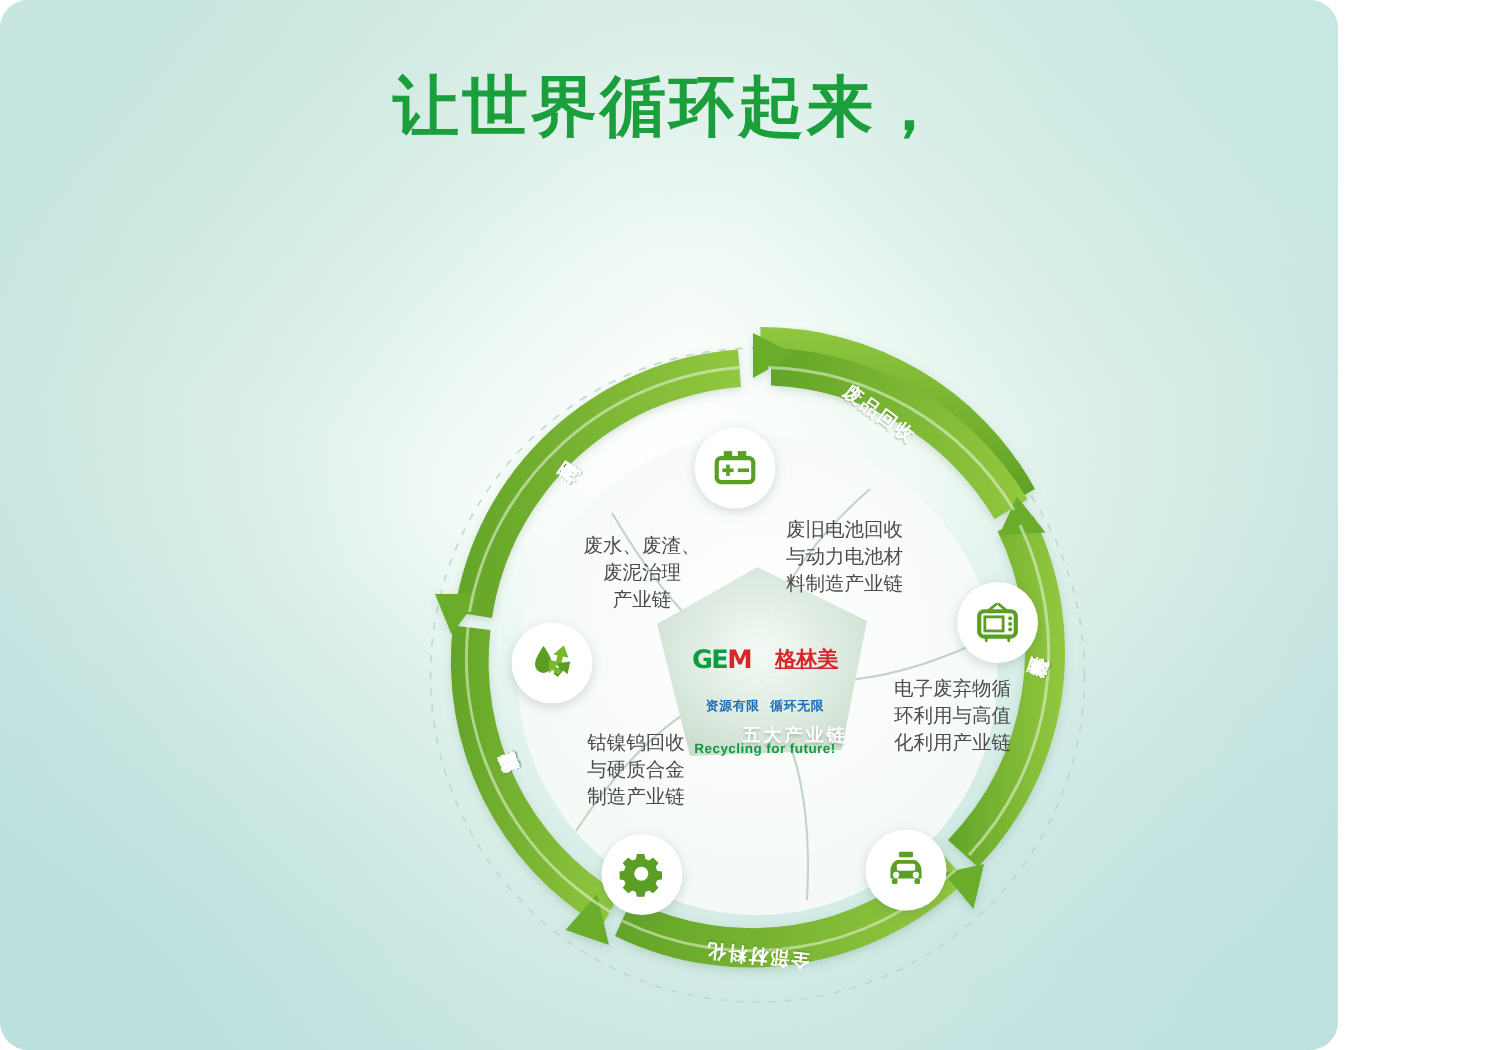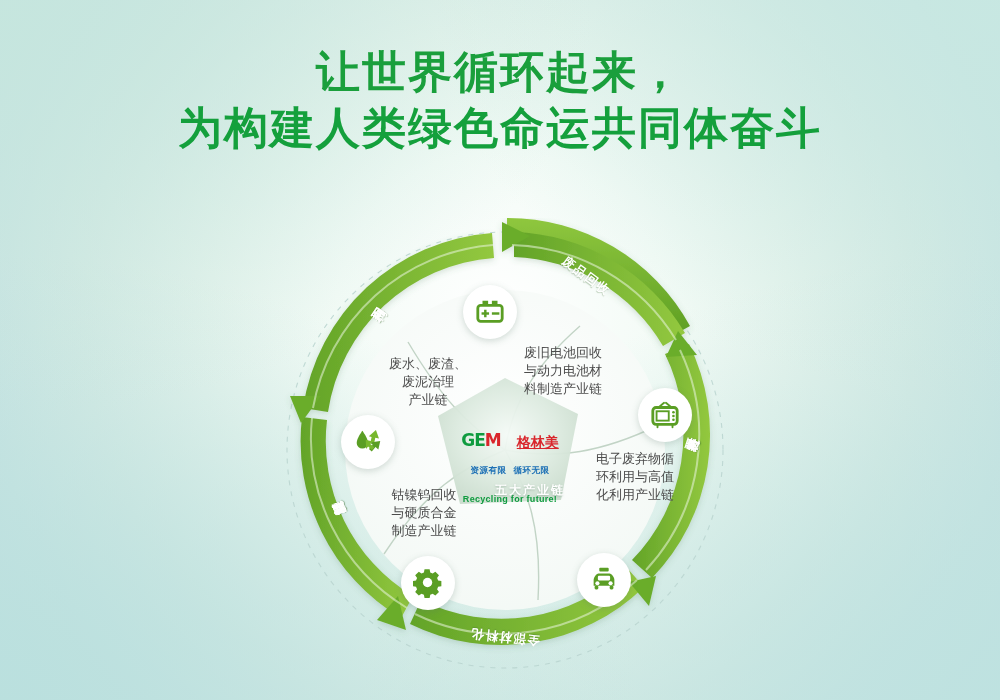--- a/index.html
+++ b/index.html
@@ -1,24 +1,25 @@
 <!DOCTYPE html>
 <html><head>
 <meta charset="utf-8">
 <style>
   html,body{margin:0;padding:0;}
   body{
     width:1000px;height:700px;overflow:hidden;
     font-family:"Liberation Sans","DejaVu Sans",sans-serif;
   }
   #stage{
-    position:relative;width:1000px;height:700px;
+    position:relative;width:892px;height:700px;
     background:
       radial-gradient(circle at 50% 45%, #ffffff 0%, #f3fbf6 26%, #e4f3ec 46%, #d4eae4 66%, #c8e4e2 82%, #bfe0e0 100%);
     overflow:hidden;
+    border-radius:19px;
   }
   
   #stage:before{
     content:"";position:absolute;inset:0;
     background:
       radial-gradient(ellipse at 0% 0%, rgba(198,230,222,.95) 0%, rgba(198,230,222,0) 42%),
       radial-gradient(ellipse at 100% 0%, rgba(200,232,226,.9) 0%, rgba(200,232,226,0) 40%),
       radial-gradient(ellipse at 0% 100%, rgba(186,224,222,.95) 0%, rgba(186,224,222,0) 45%),
       radial-gradient(ellipse at 100% 100%, rgba(190,226,224,.9) 0%, rgba(190,226,224,0) 45%);
     pointer-events:none;
@@ -54,21 +55,21 @@
     white-space:pre-line;
     font-weight:500;
     z-index:5;
   }
 
   
   #logo{
     position:absolute;left:455px;top:432px;width:110px;text-align:center;z-index:6;
   }
   #logo .gem-row{
-    display:flex;align-items:flex-end;justify-content:center;gap:16px;line-height:1;
+    display:flex;align-items:flex-start;justify-content:center;gap:16px;line-height:1;
   }
   #logo .gem{
     font-family:"DejaVu Sans",sans-serif;
     font-weight:bold;font-size:17px;color:#0f9b3f;letter-spacing:-1px;
   }
   #logo .gem .red{color:#d9262c;}
   #logo .cn{font-size:14px;font-weight:bold;color:#d9262c;letter-spacing:0px;text-decoration:underline;}
   #logo .slogan{
     margin-top:16px;font-size:8.5px;color:#1b6fb5;font-weight:bold;letter-spacing:.5px;
   }
@@ -97,21 +98,20 @@
     text-shadow:0 1px 1px rgba(60,110,50,.35);
   }
 </style>
 </head>
 <body>
 
 <div id="stage">
 
   <div id="title">
     <span class="line line1">让世界循环起来，</span>
-    <span class="line line2">为构建人类绿色命运共同体奋斗</span>
   </div>
 
   <div id="diagram">
     <svg width="450" height="460" viewBox="0 0 450 460" xmlns="http://www.w3.org/2000/svg">
       <defs>
         <linearGradient id="gRing" x1="0" y1="0" x2="1" y2="1">
           <stop offset="0%" stop-color="#93c83f"></stop>
           <stop offset="50%" stop-color="#63a428"></stop>
           <stop offset="100%" stop-color="#8cc63f"></stop>
         </linearGradient>

